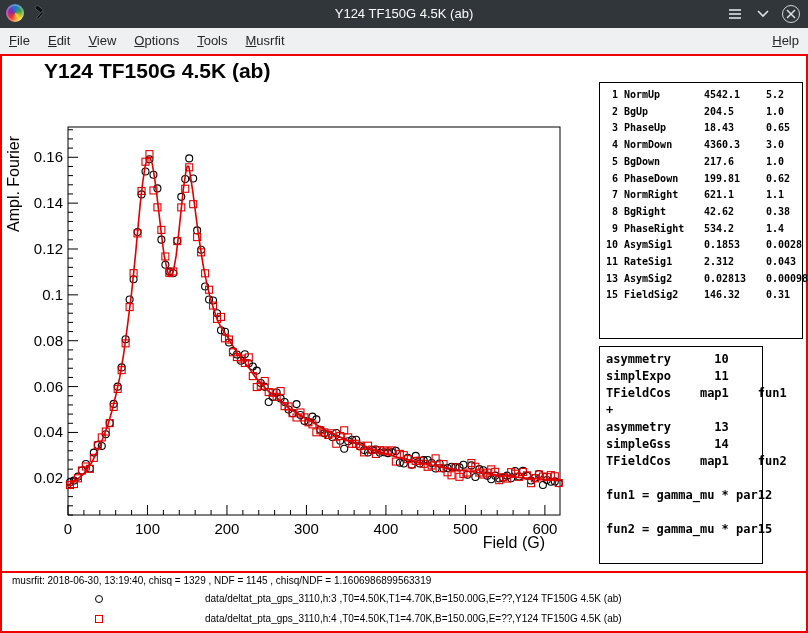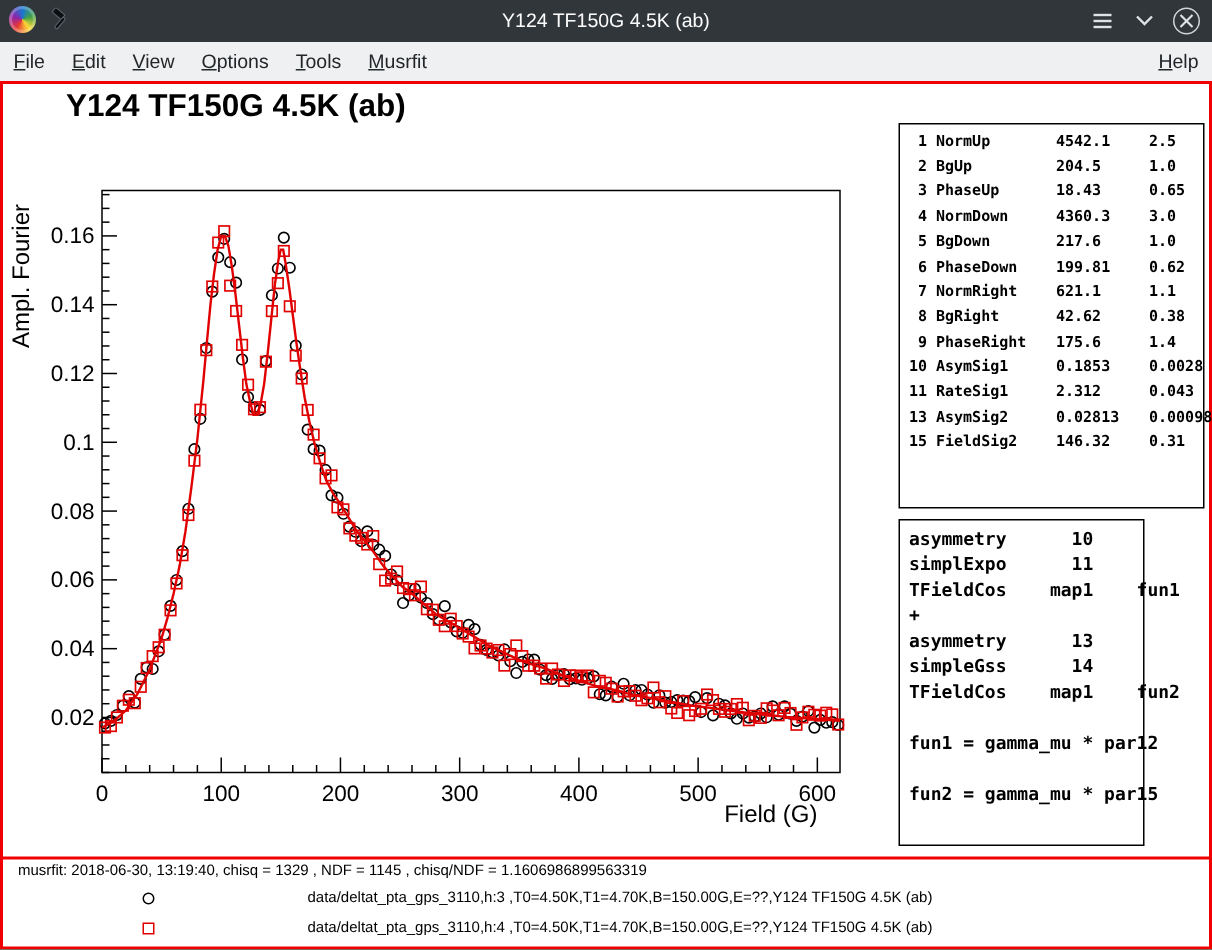--- a/index.html
+++ b/index.html
@@ -457,21 +457,21 @@
         <rect x="545.359450726979" y="415.647282373508" width="7" height="7" fill="none" stroke="#e00000" stroke-width="1.1"></rect>
         <rect x="549.3336025848142" y="416.7670442710689" width="7" height="7" fill="none" stroke="#e00000" stroke-width="1.1"></rect>
         <rect x="553.3077544426494" y="423.4963876916657" width="7" height="7" fill="none" stroke="#e00000" stroke-width="1.1"></rect>
       </svg>
 
     <div class="pbox" id="param-box">
         <div class="prow">
           <span class="num">1</span>
           <span class="name">NormUp</span>
           <span class="val">4542.1</span>
-          <span class="err">2.5</span>
+          <span class="err">5.2</span>
         </div>
         <div class="prow">
           <span class="num">2</span>
           <span class="name">BgUp</span>
           <span class="val">204.5</span>
           <span class="err">1.0</span>
         </div>
         <div class="prow">
           <span class="num">3</span>
           <span class="name">PhaseUp</span>
@@ -504,21 +504,21 @@
         </div>
         <div class="prow">
           <span class="num">8</span>
           <span class="name">BgRight</span>
           <span class="val">42.62</span>
           <span class="err">0.38</span>
         </div>
         <div class="prow">
           <span class="num">9</span>
           <span class="name">PhaseRight</span>
-          <span class="val">175.6</span>
+          <span class="val">534.2</span>
           <span class="err">1.4</span>
         </div>
         <div class="prow">
           <span class="num">10</span>
           <span class="name">AsymSig1</span>
           <span class="val">0.1853</span>
           <span class="err">0.0028</span>
         </div>
         <div class="prow">
           <span class="num">11</span>

